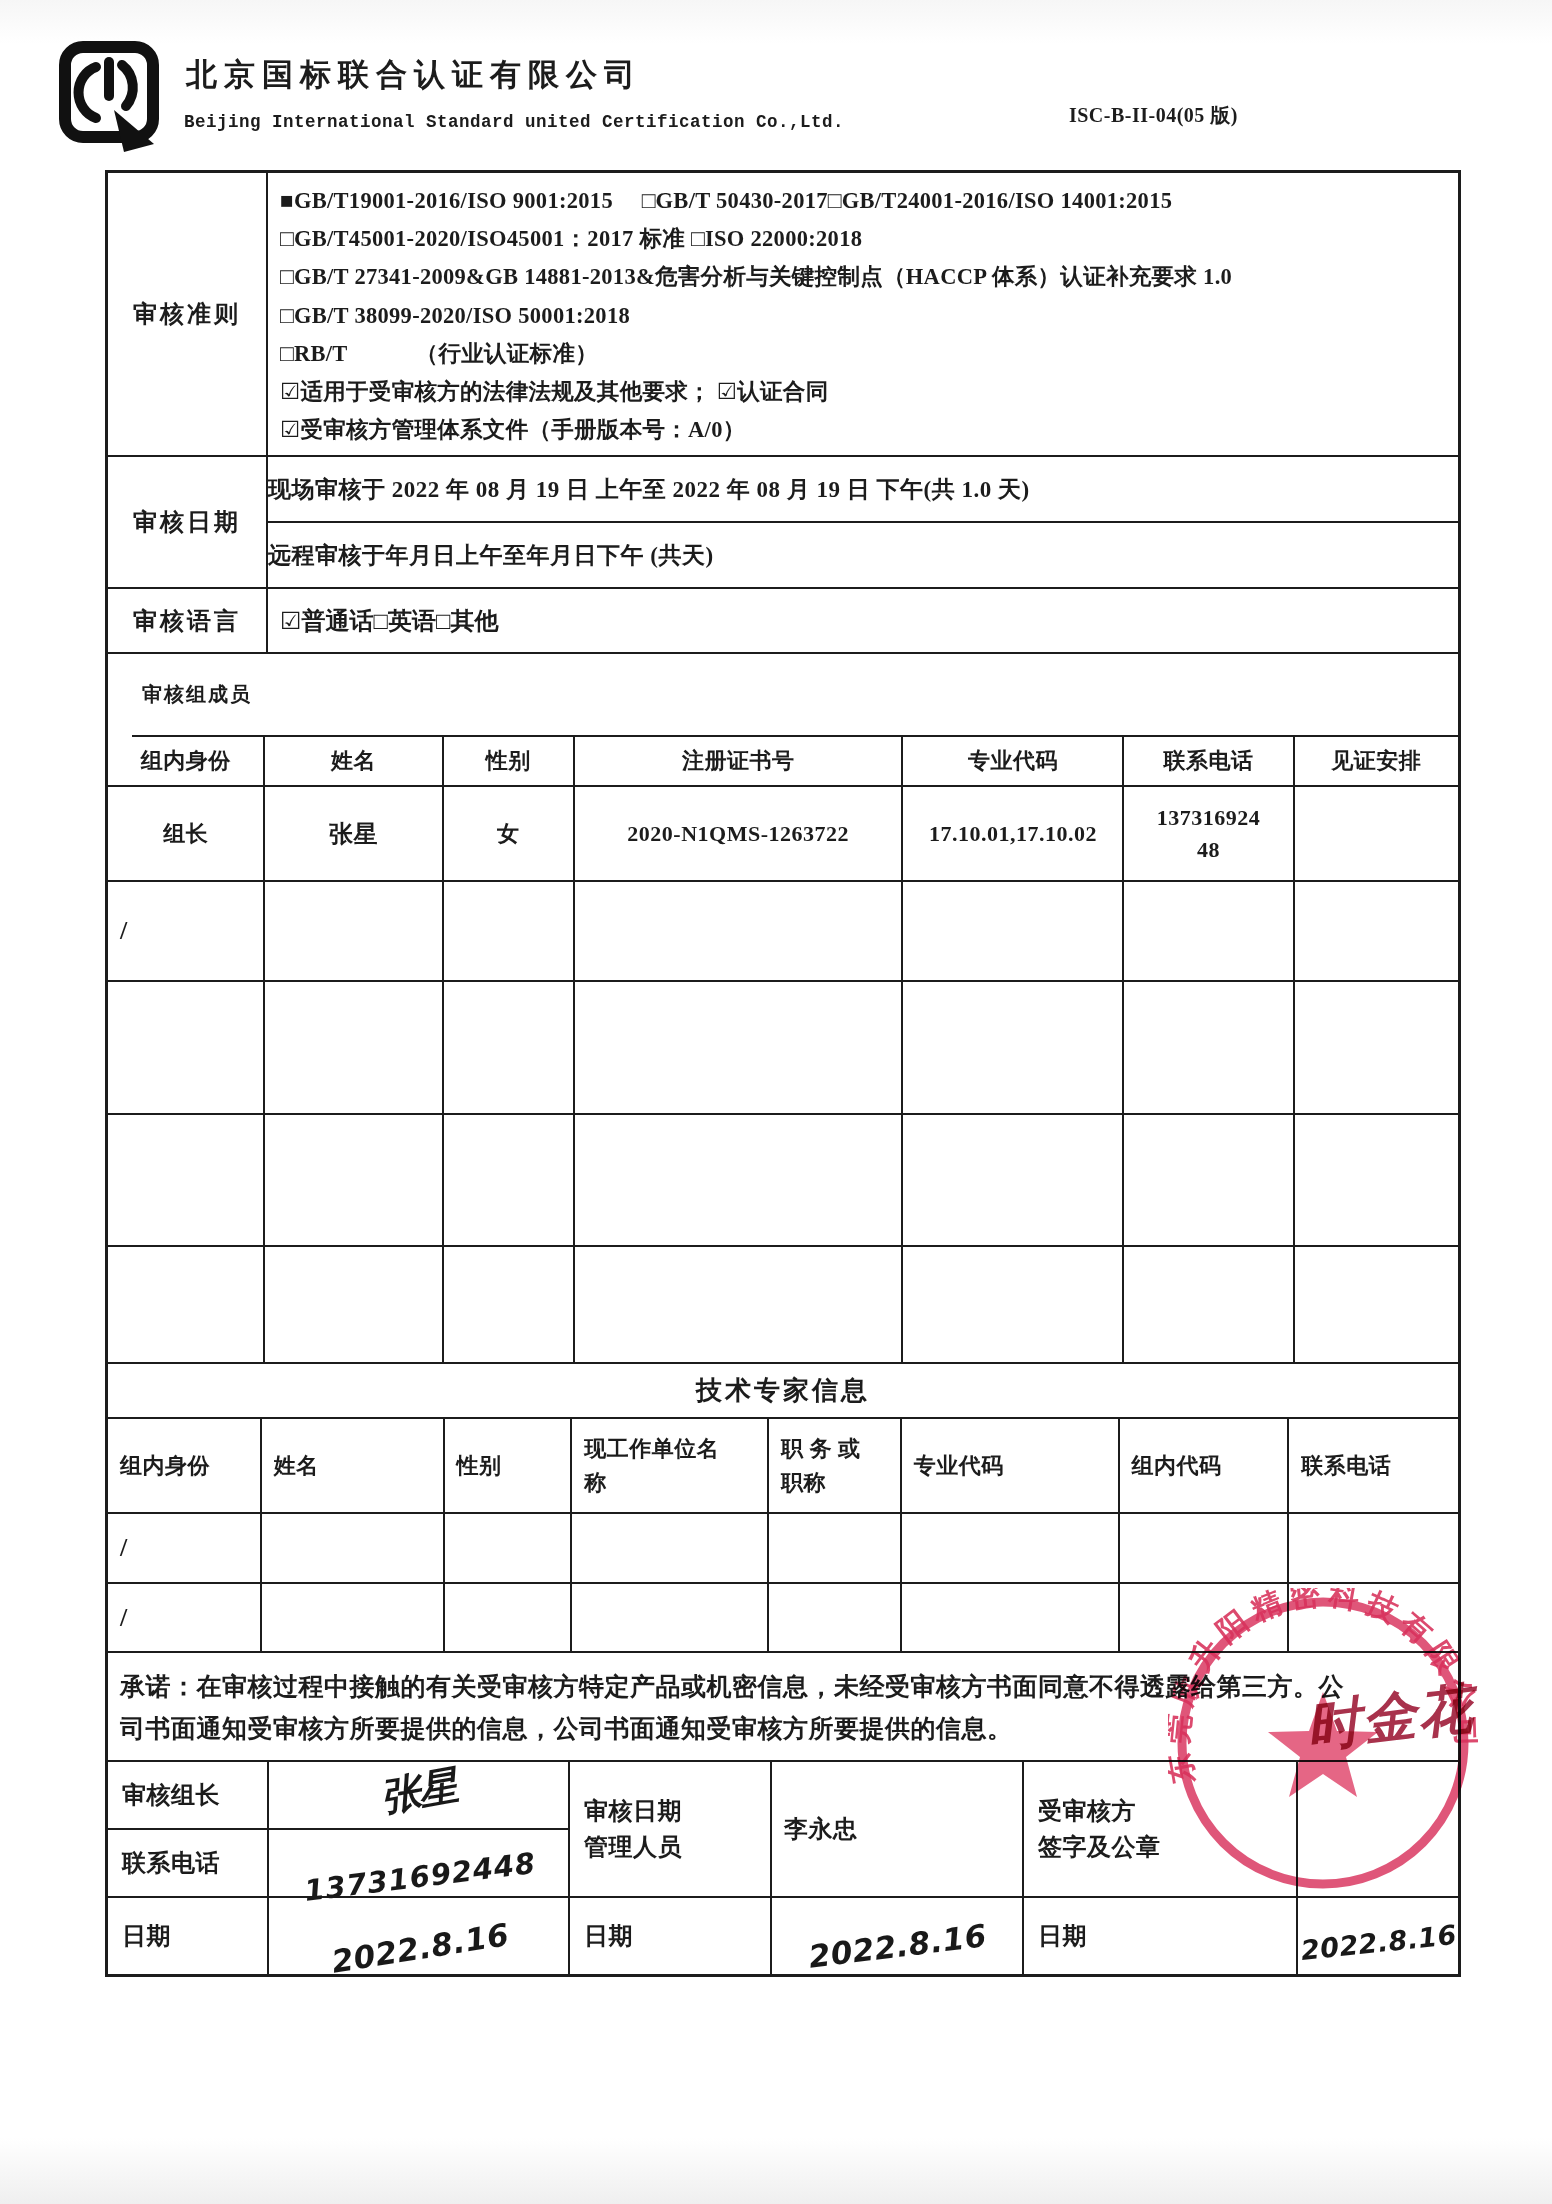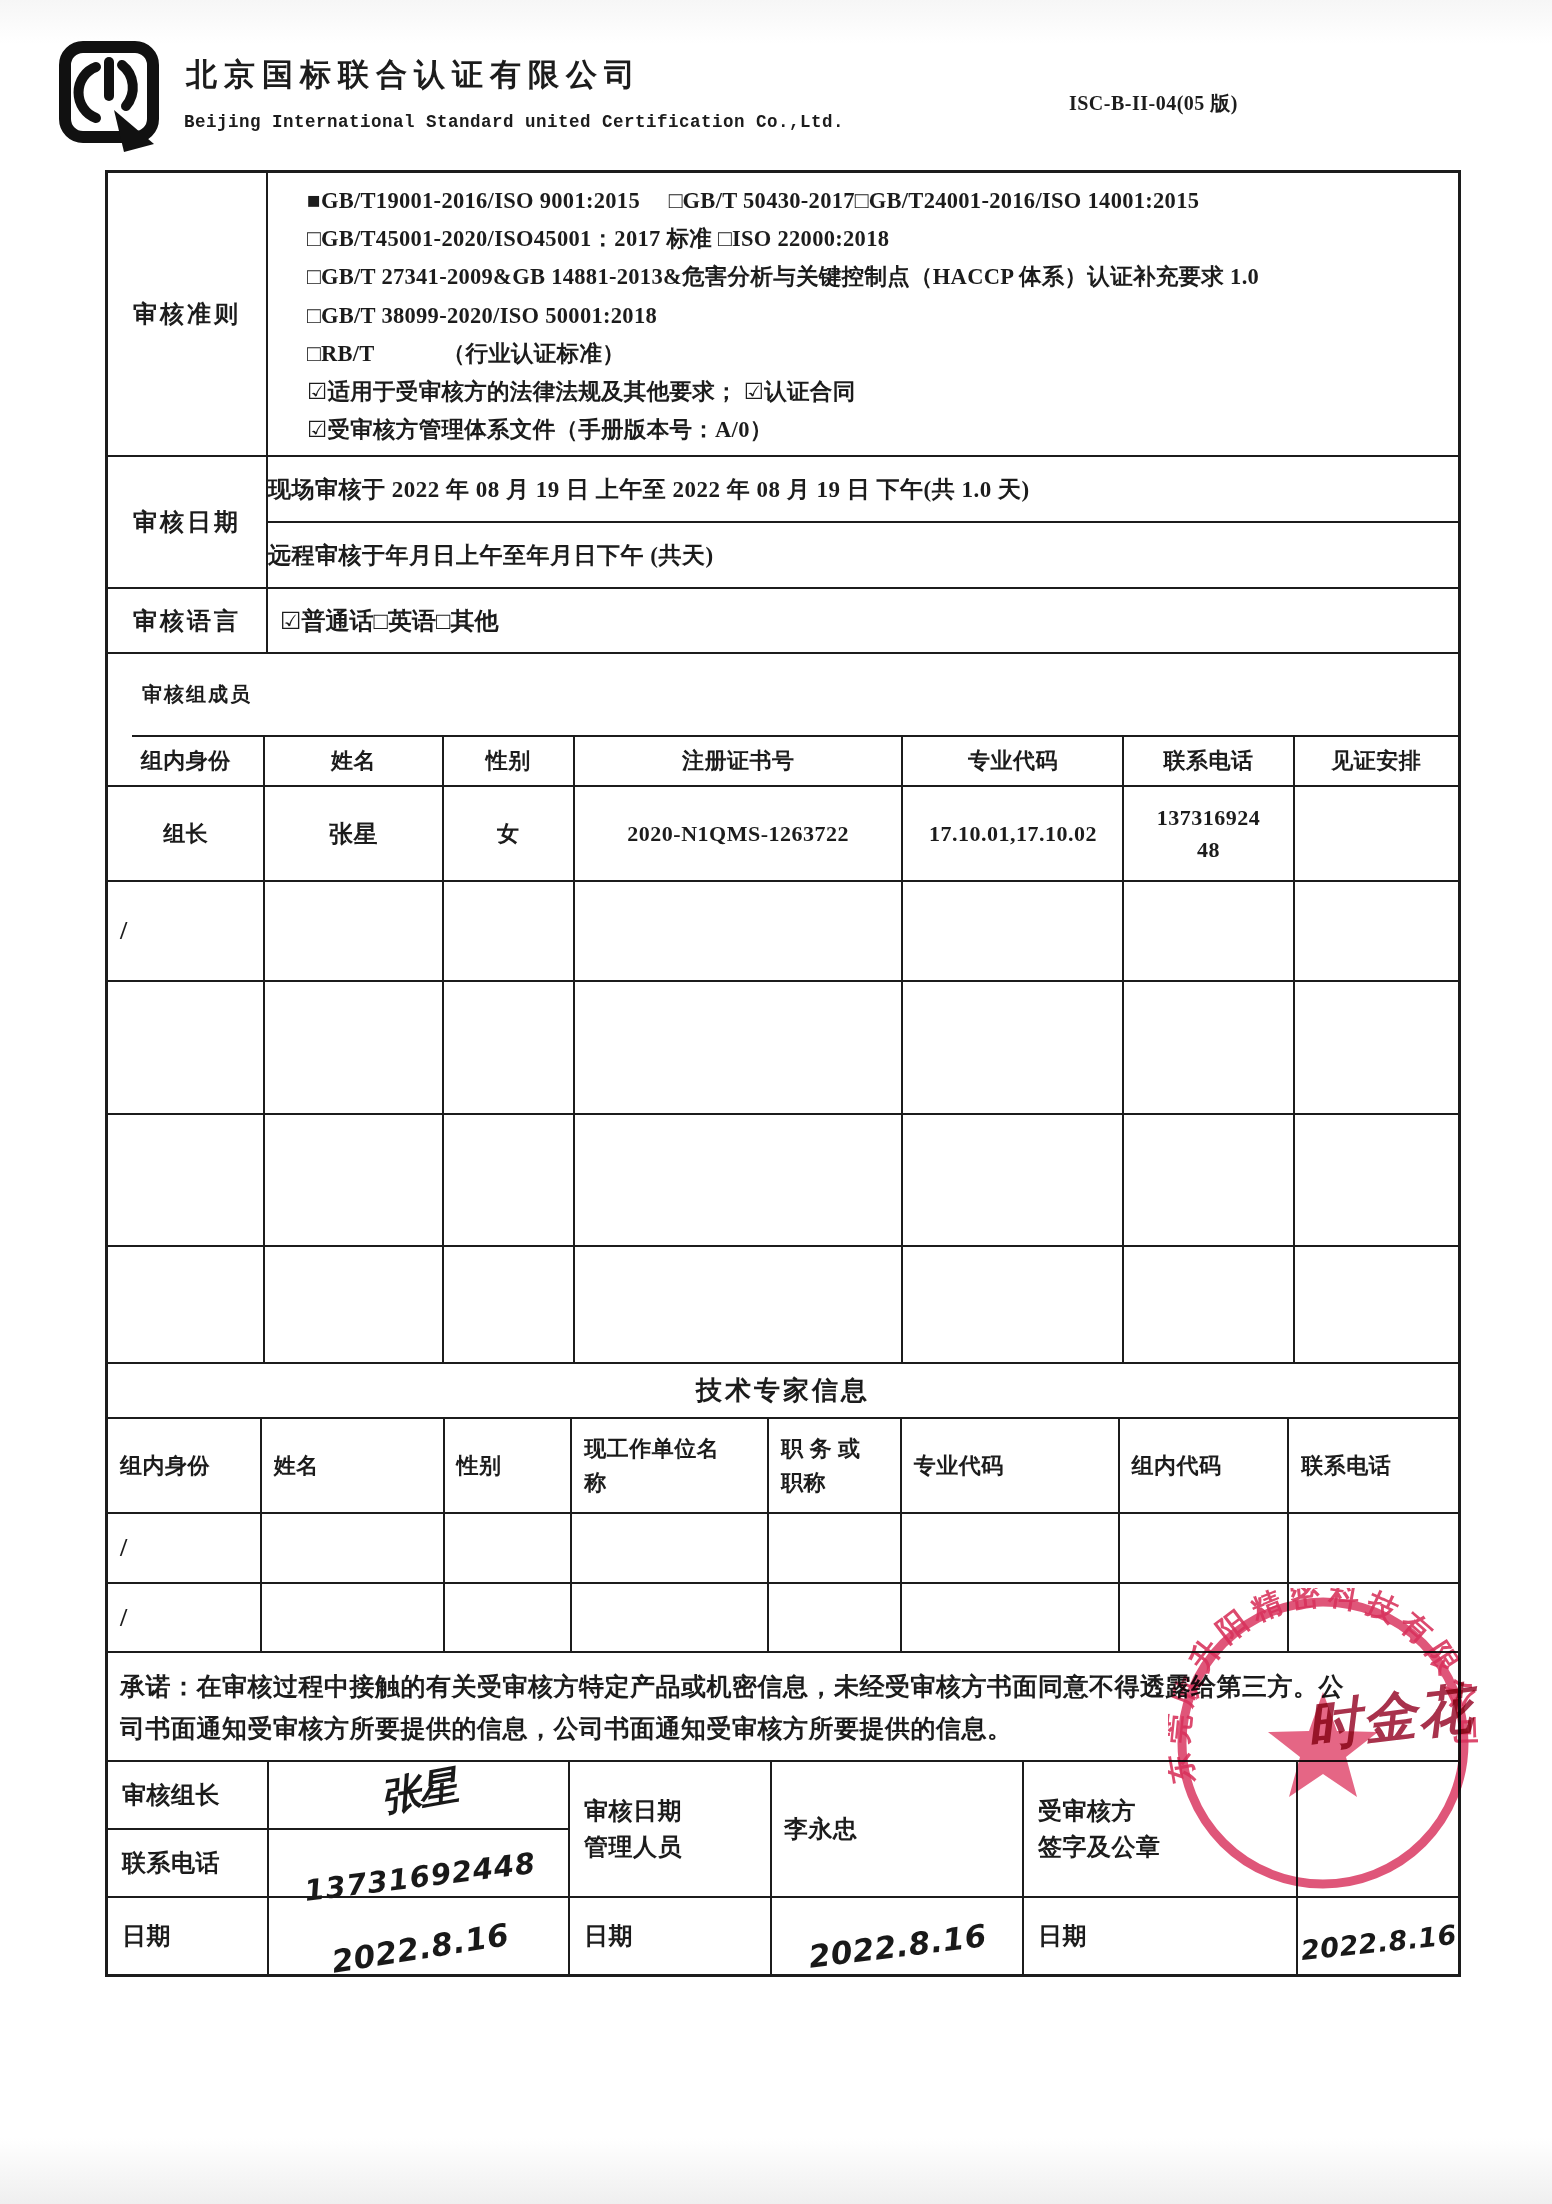--- a/index.html
+++ b/index.html
@@ -23,21 +23,21 @@
   .hdr-cn{
     position:absolute;left:128px;top:16px;
     font-size:31px;font-weight:bold;letter-spacing:7px;
   }
   .hdr-en{
     position:absolute;left:126px;top:74px;
     font-family:"Liberation Mono","DejaVu Sans Mono",monospace;
     font-size:17.5px;font-weight:bold;letter-spacing:.5px;white-space:nowrap;
   }
   .form-code{
-    position:absolute;right:220px;top:52px;
+    position:absolute;right:220px;top:64px;
     font-size:20px;font-weight:bold;letter-spacing:.5px;
   }
 
   
   .doc{
     position:absolute;left:105px;top:170px;width:1356px;
     border:3px solid var(--ink);
     background:#fff;
     box-sizing:border-box;
     font-weight:bold;
@@ -48,21 +48,21 @@
   .lbl{
     width:160px;flex:0 0 160px;
     border-right:2.5px solid var(--ink);
     display:flex;align-items:center;justify-content:center;
     font-size:24px;letter-spacing:3px;text-align:center;
     box-sizing:border-box;
   }
   .content{flex:1;min-width:0;box-sizing:border-box;}
 
   
-  .crit{padding:9px 10px 6px 12px;margin-left:27px;}
+  .crit{padding:9px 10px 6px 12px;}
   .crit-line{
     font-size:22.5px;line-height:38.2px;white-space:pre-wrap;
     letter-spacing:.3px;
   }
   
   .datecol{display:flex;flex-direction:column;}
   .date-sub{
     flex:1;display:flex;align-items:center;
     padding-left:0;font-size:23px;letter-spacing:.5px;
   }

